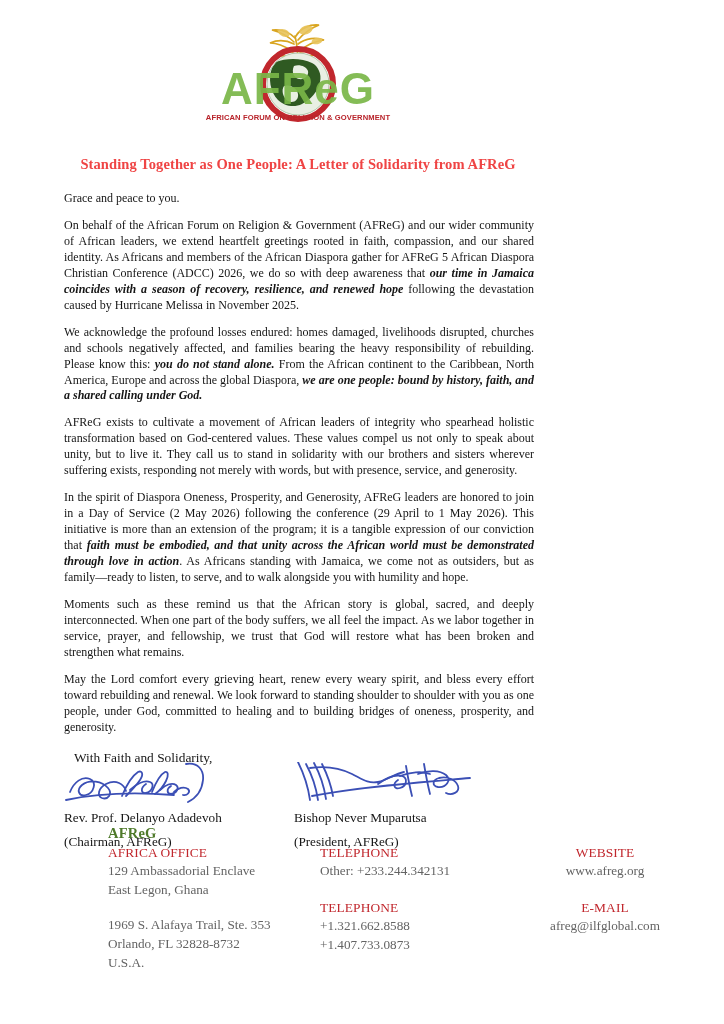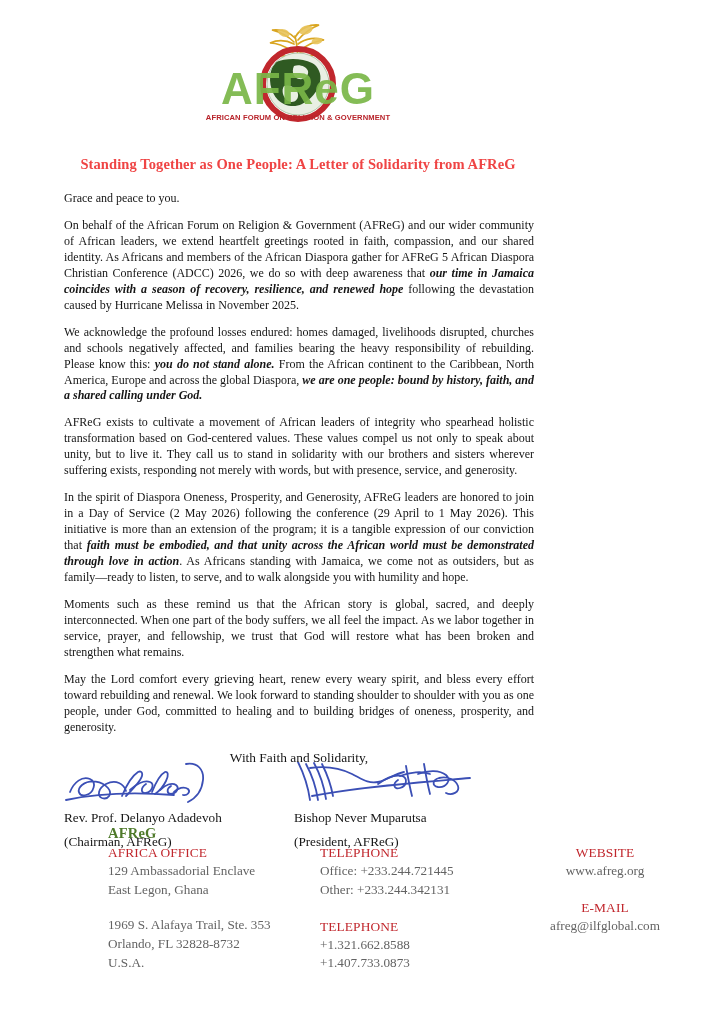--- a/index.html
+++ b/index.html
@@ -63,23 +63,22 @@
   }
   .bi { font-weight: bold; font-style: italic; }
 
   
   .sign-area {
     margin: 14px 62px 0 64px;
     position: relative;
   }
   .closing {
     font-size: 13.4px;
-    margin: 0 0 0 0;
+    margin: 0 0 0 10px;
     color: #151515;
-    text-align: center;
   }
   .sig-row {
     display: flex;
     margin-top: 0px;
   }
   .sig-col {
     position: relative;
   }
   .sig-col.left { width: 300px; }
   .sig-col.right { width: 300px; }
@@ -253,21 +252,20 @@
         <div class="f-line">East Legon, Ghana</div>
         <div class="f-gap"></div>
         <div class="f-line">1969 S. Alafaya Trail, Ste. 353</div>
         <div class="f-line">Orlando, FL 32828-8732</div>
         <div class="f-line">U.S.A.</div>
       </div>
 
       <div class="fcol-b">
         <div style="height:19px"></div>
         <div class="f-head">TELEPHONE</div>
-        <div class="f-line">Office: +233.244.721445</div>
         <div class="f-line">Other: +233.244.342131</div>
         <div class="f-gap"></div>
         <div class="f-head">TELEPHONE</div>
         <div class="f-line">+1.321.662.8588</div>
         <div class="f-line">+1.407.733.0873</div>
       </div>
 
       <div class="fcol-c">
         <div style="height:19px"></div>
         <div class="f-head">WEBSITE</div>

